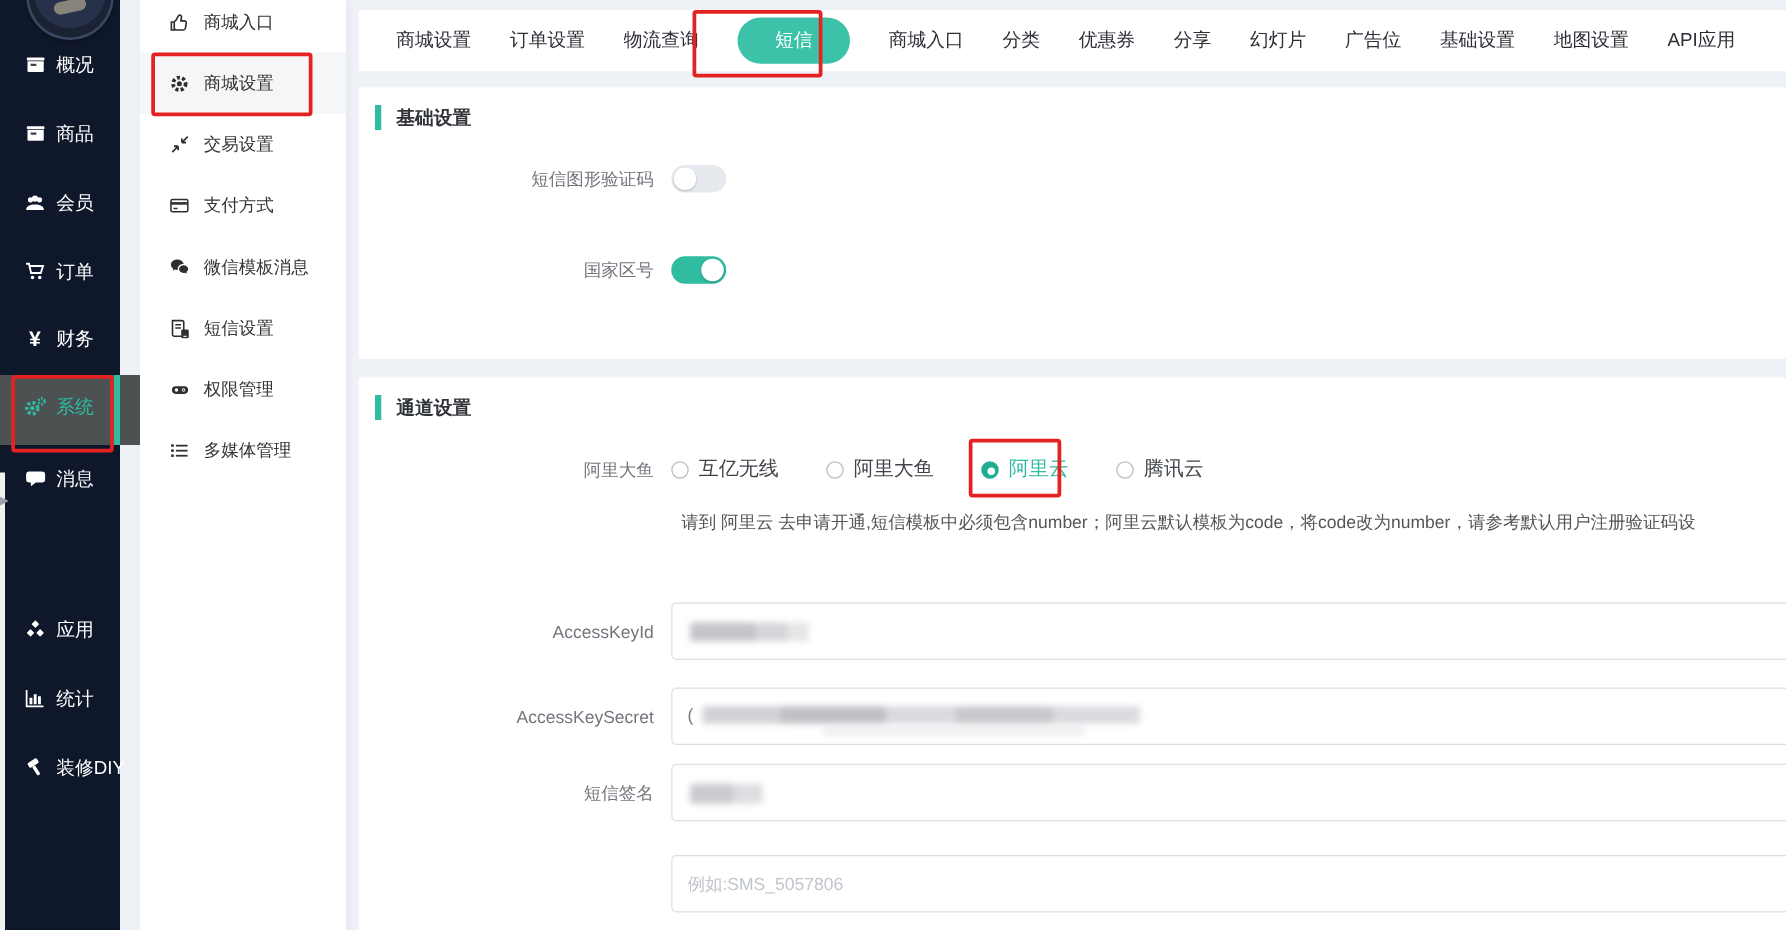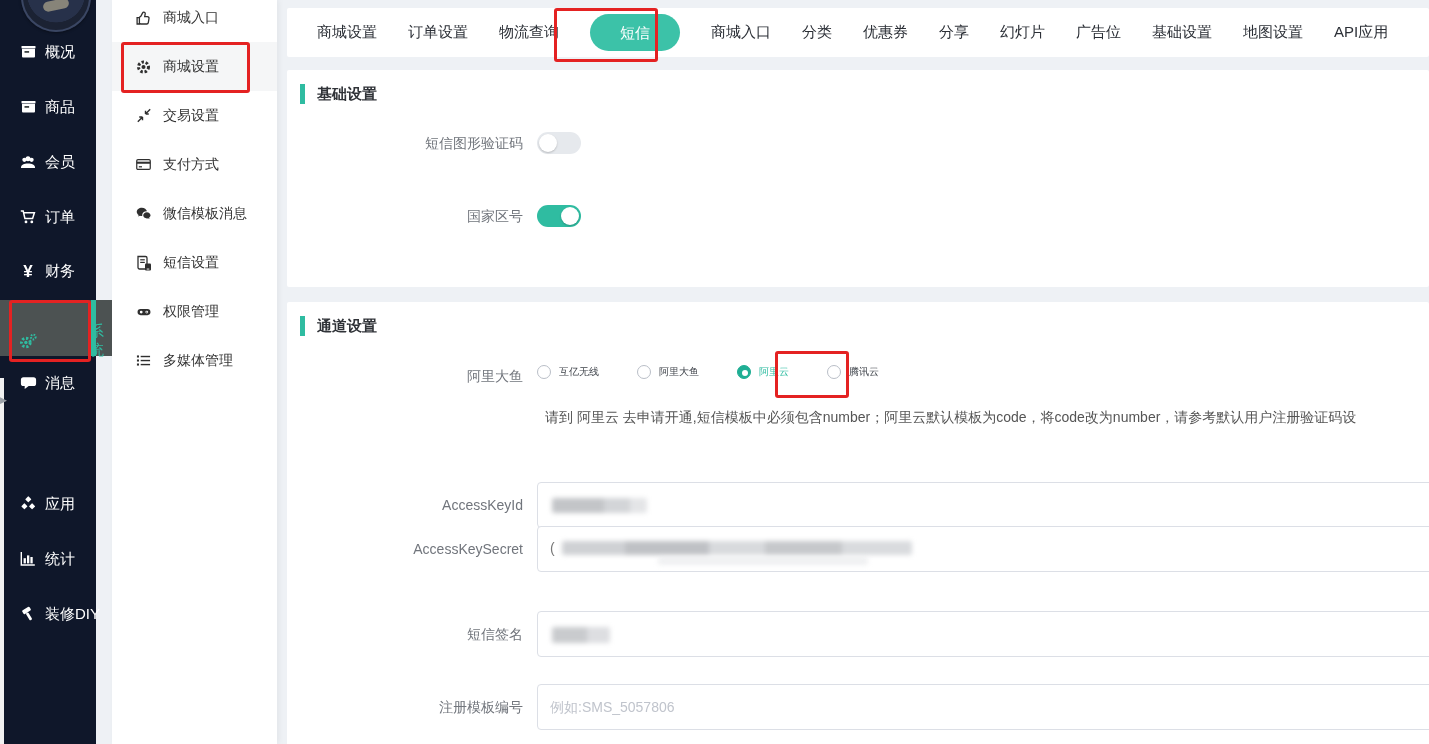--- a/index.html
+++ b/index.html
@@ -13,21 +13,21 @@
     background:radial-gradient(circle at 50% 45%, #27314a 0 55%, #1b2233 56% 100%);
     box-shadow:inset 0 0 0 2px #3a4663, 0 1px 3px rgba(0,0,0,.4); }
   .logo::after{ content:""; position:absolute; left:22px; top:38px; width:26px; height:10px;
     border-radius:6px; background:rgba(215,200,160,.55); transform:rotate(-12deg); }
   .dsb-item { position:absolute; left:0; width:112px; height:30px; display:flex; align-items:center;
     padding-left:18px; color:#ffffff; font-size:15px; cursor:pointer; }
   .dsb-item .ic { width:20px; height:17px; display:flex; align-items:center; justify-content:center; margin-right:7px; flex:0 0 20px; }
   .dsb-item svg { display:block; }
   .dsb-sel { position:absolute; left:0; top:300px; width:112px; height:56px; background:#4c5252; }
   .dsb-sel-bar { position:absolute; right:0; top:300px; width:5px; height:56px; background:#2fbca1; }
-  .dsb-item.sel { color:#2fbca1; top:326px;gap:44px; }
+  .dsb-item.sel { color:#2fbca1; top:310px; }
   .yen { font-size:17px; font-weight:bold; line-height:1; }
   .left-rail { position:absolute; left:0; top:378px; width:4px; height:366px; background:#f1f1f1; z-index:6; }
   .collapse-arrow { position:absolute; left:0px; top:396px; z-index:7; color:#9aa0a6; font-size:9px; line-height:1; }
 
   
   .smb { position:absolute; left:112px; top:0; width:165px; height:744px; background:#ffffff; z-index:4;
     box-shadow:2px 0 6px rgba(0,0,0,.05); }
   .smb-item { position:absolute; left:0; width:165px; height:49px; display:flex; align-items:center;
     padding-left:22px; color:#333; font-size:14px; cursor:pointer; }
   .smb-item .ic { width:19px; height:17px; display:flex; align-items:center; justify-content:center; margin-right:10px; flex:0 0 19px; color:#2f2f2f; }
@@ -56,21 +56,21 @@
     box-shadow:0 1px 2px rgba(0,0,0,.2); }
   .toggle.off .knob { left:2px; }
   .toggle.on  .knob { right:2px; }
 
   
   .radio-row { position:absolute; left:250px; top:0; display:flex; align-items:center; gap:38px; }
   .radio-opt { display:flex; align-items:center; gap:8px; cursor:pointer; }
   .radio { width:14px; height:14px; border-radius:50%; border:1px solid #b9bec7; background:#fff; position:relative; flex:0 0 14px; }
   .radio.checked { background:#1fae94; border-color:#1fae94; }
   .radio.checked::after { content:""; position:absolute; left:4px; top:4px; width:6px; height:6px; border-radius:50%; background:#fff; }
-  .radio-lbl { font-size:10px; color:#40454c; }
+  .radio-lbl { font-size:16px; color:#40454c; }
   .radio-opt.checked .radio-lbl { color:#2fbca1; }
 
   .note { position:absolute; left:258px; top:107px; width:880px; font-size:14px; color:#555;
     white-space:nowrap; overflow:hidden; }
 
   
   .input-box { position:absolute; left:250px; top:0; width:1100px; height:46px; background:#fff;
     border:1px solid #dcdfe6; border-radius:4px; }
   .input-box input { position:absolute; left:12px; top:0; width:900px; height:44px; border:0; outline:0;
     font-size:14px; color:#333; background:transparent; font-family:inherit; }
@@ -373,38 +373,37 @@
 
       <div class="note">请到 阿里云 去申请开通,短信模板中必须包含number；阿里云默认模板为code，将code改为number，请参考默认用户注册验证码设</div>
 
       <div class="frow" style="top:180px;height:46px">
         <div class="flabel" style="line-height:46px">AccessKeyId</div>
         <div class="input-box">
           <span class="mask m-id"></span>
         </div>
       </div>
 
-      <div class="frow" style="top:224px;height:36px">
+      <div class="frow" style="top:248px;height:36px">
         <div class="flabel" style="line-height:46px">AccessKeySecret</div>
         <div class="input-box">
           <span class="prefix-char">(</span>
           <span class="mask m-secret"></span>
           <span class="mask m-secret2"></span>
         </div>
       </div>
 
       <div class="frow" style="top:309px;height:46px">
         <div class="flabel" style="line-height:46px">短信签名</div>
         <div class="input-box">
           <span class="mask m-sign"></span>
         </div>
       </div>
 
       <div class="frow" style="top:382px;height:46px">
-        <div class="flabel" style="line-height:46px">注册模板编号</div>
         <div class="input-box">
           <input type="text" placeholder="例如:SMS_5057806" style="">
         </div>
       </div>
     </section>
   </main>
 
   <div class="ann ann1"></div>
   <div class="ann ann2"></div>
   <div class="ann ann3"></div>

